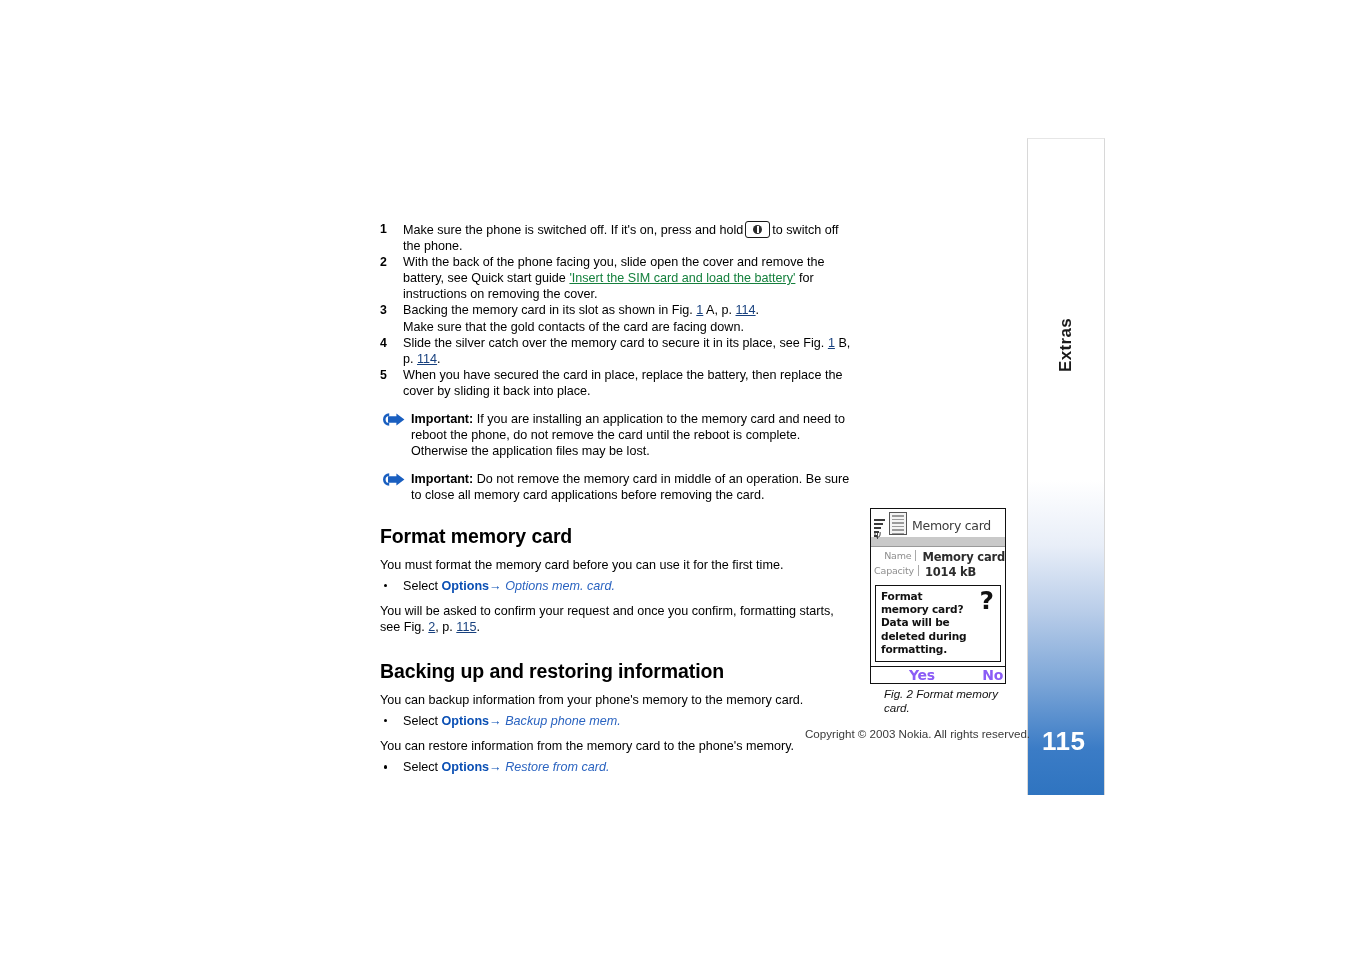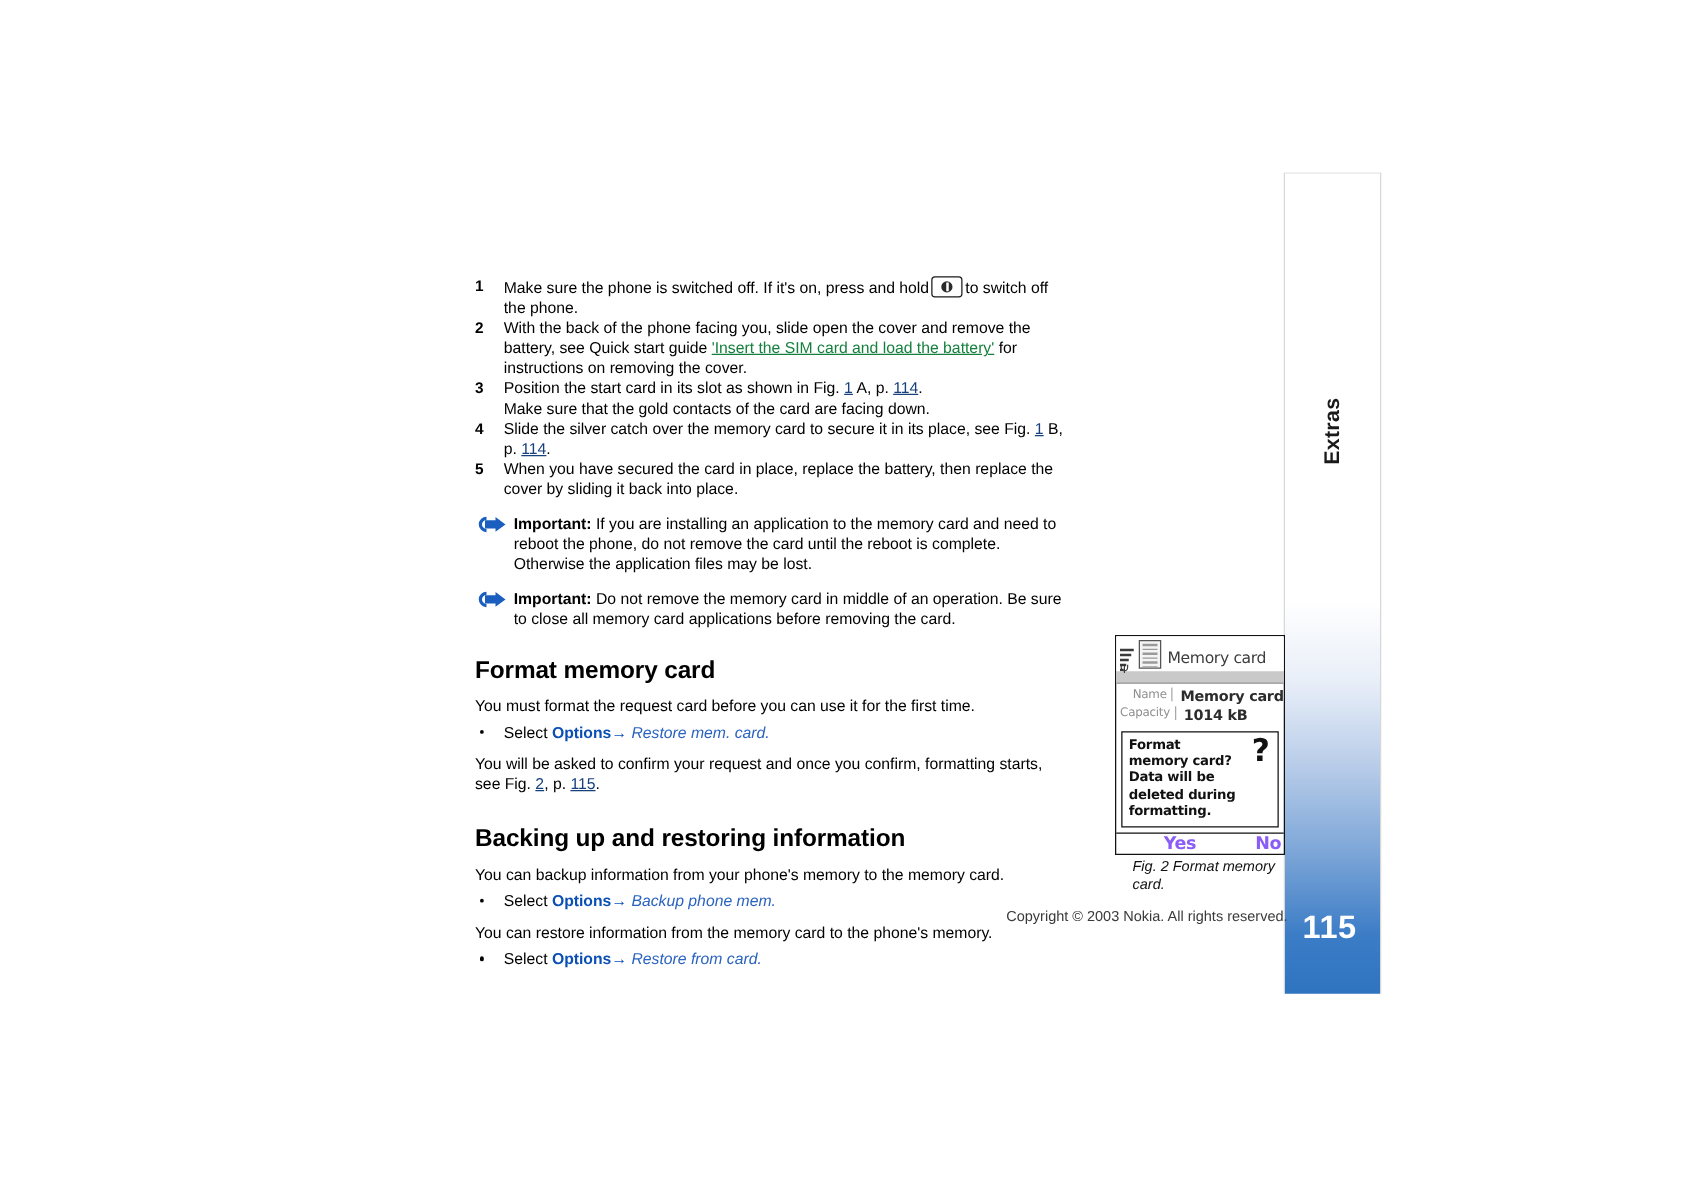--- a/index.html
+++ b/index.html
@@ -196,21 +196,21 @@
     font-weight: normal;
   }
   .opt-val {
     color: #2a63c0;
     font-style: italic;
   }
 
   
   #figure-block {
     position: absolute;
-    left: 892px;
+    left: 870px;
     top: 508px;
     width: 138px;
   }
   #phone-shot {
     width: 136px;
     border: 1px solid #111111;
     background: #ffffff;
     font-family: "DejaVu Sans", sans-serif;
     position: relative;
     box-sizing: border-box;
@@ -371,21 +371,21 @@
 
     <li class="num-item">
       <span class="num-marker">1</span><span>Make sure the phone is switched off. If it's on, press and hold</span><span class="key-glyph"></span><span>to switch off the phone.</span>
     </li>
 
     <li class="num-item">
       <span class="num-marker">2</span><span>With the back of the phone facing you, slide open the cover and remove the battery, see Quick start guide </span><a class="doclink" href="#">'Insert the SIM card and load the battery'</a><span> for instructions on removing the cover.</span>
     </li>
 
     <li class="num-item">
-      <span class="num-marker">3</span><span>Position the start card in its slot as shown in Fig. </span><a class="pagelink" href="#">1</a><span> A, p. </span><a class="pagelink" href="#">114</a><span>.</span>
+      <span class="num-marker">3</span><span>Backing the memory card in its slot as shown in Fig. </span><a class="pagelink" href="#">1</a><span> A, p. </span><a class="pagelink" href="#">114</a><span>.</span>
       <span class="num-sub">Make sure that the gold contacts of the card are facing down.</span>
     </li>
 
     <li class="num-item">
       <span class="num-marker">4</span><span>Slide the silver catch over the memory card to secure it in its place, see Fig. </span><a class="pagelink" href="#">1</a><span> B, p. </span><a class="pagelink" href="#">114</a><span>.</span>
     </li>
 
     <li class="num-item">
       <span class="num-marker">5</span><span>When you have secured the card in place, replace the battery, then replace the cover by sliding it back into place.</span>
     </li>
@@ -405,23 +405,23 @@
     <span class="note-icon">
       <svg width="27" height="15" viewBox="0 0 27 15">
         <path d="M9.2 1.3A6.2 6.2 0 1 0 9.2 13.7 L9.2 11.1 A3.6 3.6 0 1 1 9.2 3.9 Z" fill="#1a5fc0"></path>
         <path d="M8.0 4.2 H16.4 V1.6 L24.4 7.5 L16.4 13.4 V10.8 H8.0 Z" fill="#1a5fc0"></path>
       </svg>
     </span>
     <span class="note-strong">Important:</span><span> Do not remove the memory card in middle of an operation. Be sure to close all memory card applications before removing the card.</span>
   </div>
 
   <h2 class="sec-head">Format memory card</h2>
-  <p class="body tight">You must format the request card before you can use it for the first time.</p>
+  <p class="body tight">You must format the memory card before you can use it for the first time.</p>
   <div class="bullet-item">
-    <span class="bullet-dot"></span><span>Select</span>&nbsp;<span class="opt">Options</span><span class="opt-arrow">→</span>&nbsp;<span class="opt-val">Restore mem. card.</span>
+    <span class="bullet-dot"></span><span>Select</span>&nbsp;<span class="opt">Options</span><span class="opt-arrow">→</span>&nbsp;<span class="opt-val">Options mem. card.</span>
   </div>
   <p class="body"><span>You will be asked to confirm your request and once you confirm, formatting starts, see Fig. </span><a class="pagelink" href="#">2</a><span>, p. </span><a class="pagelink" href="#">115</a><span>.</span></p>
 
   <h2 class="sec-head second">Backing up and restoring information</h2>
   <p class="body tight">You can backup information from your phone's memory to the memory card.</p>
   <div class="bullet-item">
     <span class="bullet-dot"></span><span>Select</span>&nbsp;<span class="opt">Options</span><span class="opt-arrow">→</span>&nbsp;<span class="opt-val">Backup phone mem.</span>
   </div>
   <p class="body tight">You can restore information from the memory card to the phone's memory.</p>
   <div class="bullet-item">

